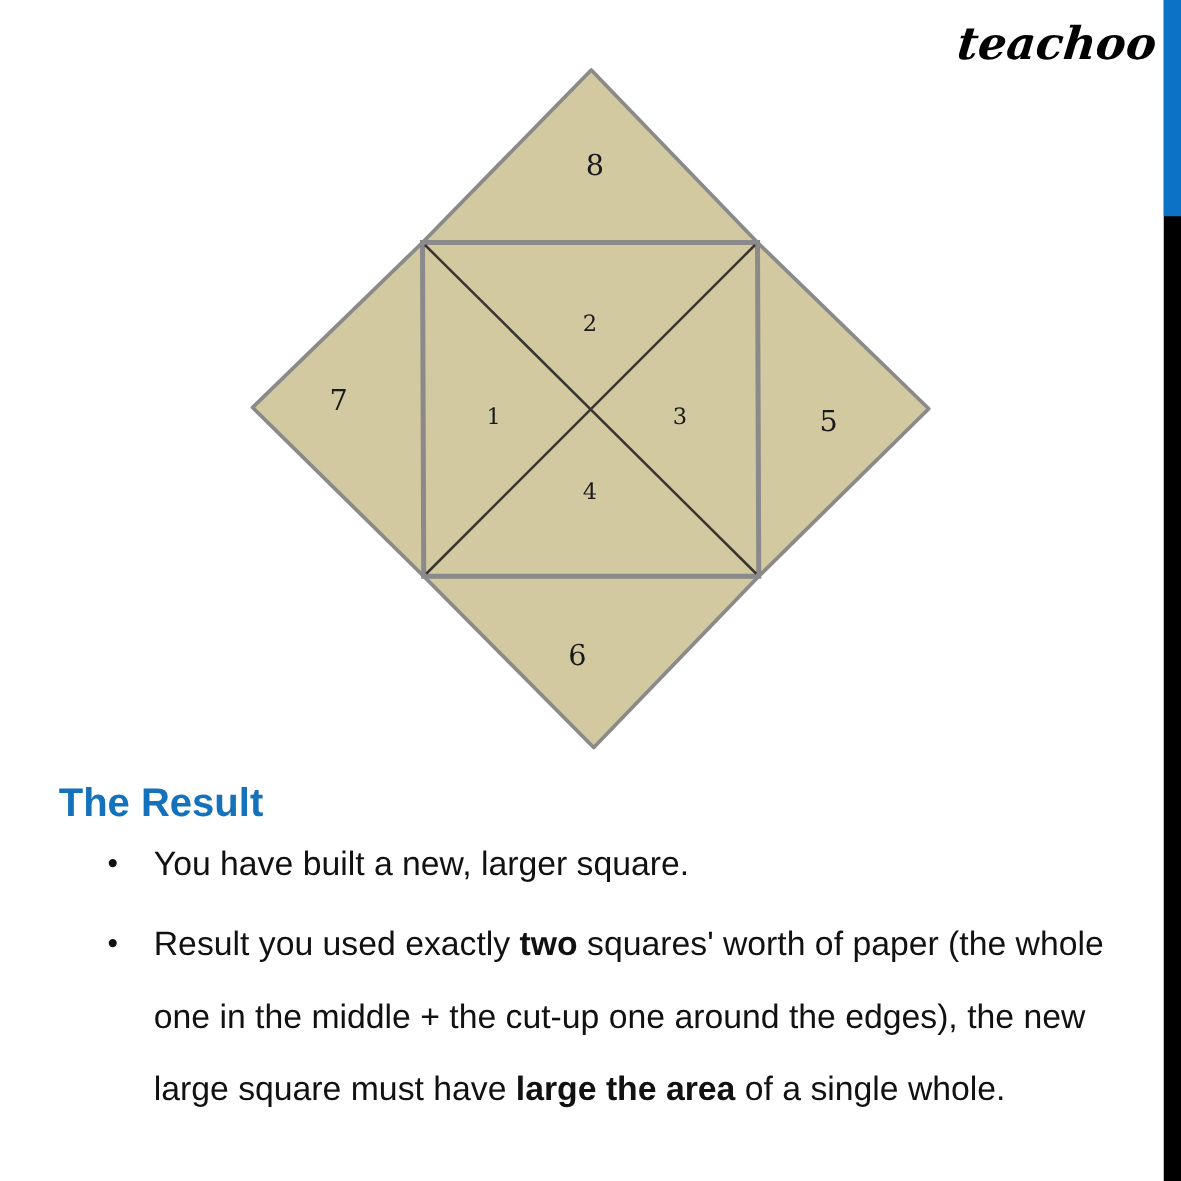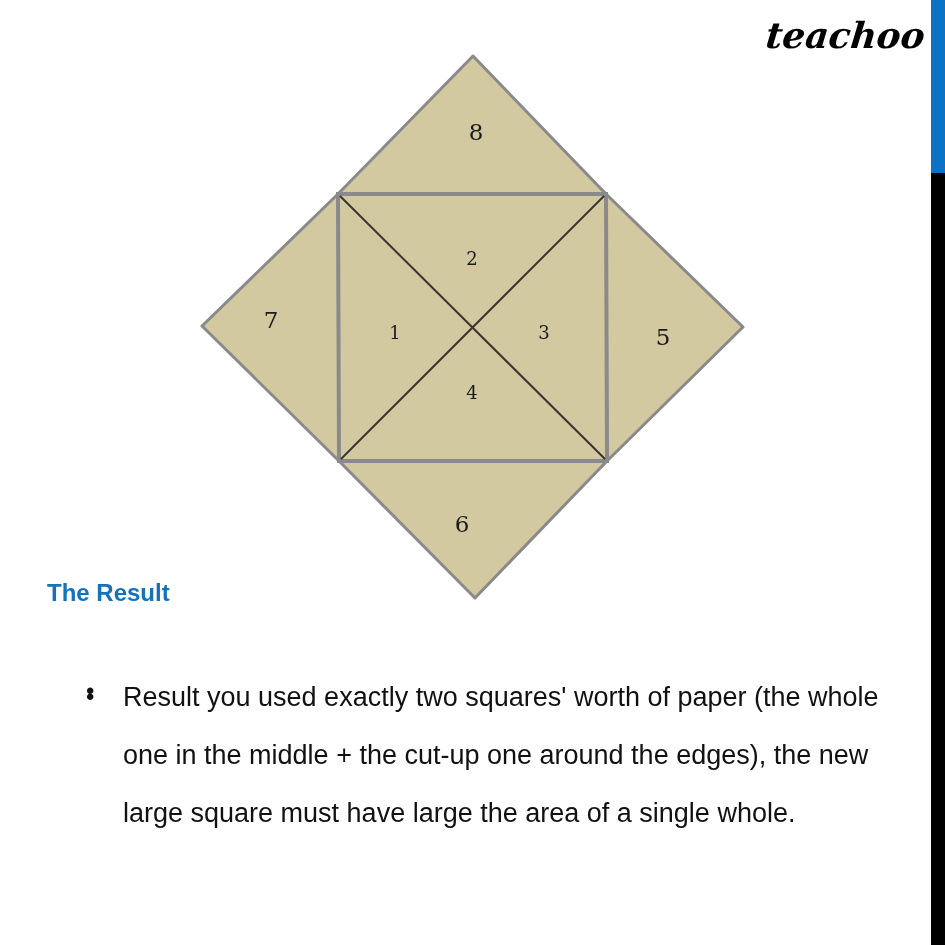--- a/index.html
+++ b/index.html
@@ -49,22 +49,22 @@
       width: 945px;
       height: 620px;
     }
     .diagram text {
       font-family: "DejaVu Serif", serif;
       fill: #1a1a1a;
     }
     .heading {
       position: absolute;
       left: 47px;
-      top: 579px;
-      font-size: 24px;
+      top: 624px;
+      font-size: 32px;
       font-weight: bold;
       color: #1472bd;
     }
     .bullets {
       position: absolute;
       left: 84px;
       top: 662px;
       width: 800px;
       margin: 0;
       padding: 0;
@@ -77,21 +77,21 @@
       position: relative;
       padding-left: 39px;
       margin-bottom: 6px;
     }
     .bullets li .dot {
       position: absolute;
       left: 2px;
       top: 0;
       font-size: 24px;
     }
-    .bullets b { font-weight: normal; margin-top: 32px; }
+    .bullets b { font-weight: bold; margin-top: 32px; }
   </style>
 </head>
 <body>
 
 <div class="logo">teachoo</div>
 
 <div class="edge-bar">
   <div class="accent"></div>
 </div>
 
@@ -115,18 +115,19 @@
   <text x="271" y="328" font-size="23" text-anchor="middle">7</text>
   <text x="663" y="345" font-size="23" text-anchor="middle">5</text>
   <text x="462" y="532" font-size="23" text-anchor="middle">6</text>
 </svg>
 
 <div class="heading">The Result</div>
 
 <ul class="bullets">
   <li>
     <span class="dot">•</span>
+    <span>You have built a new, larger square.</span>
   </li>
   <li>
     <span class="dot">•</span>
     <span>Result you used exactly </span><b>two</b><span> squares' worth of paper (the whole one in the middle + the cut-up one around the edges), the new large square must have </span><b>large the area</b><span> of a single whole.</span>
   </li>
 </ul>
 
 </body></html>

